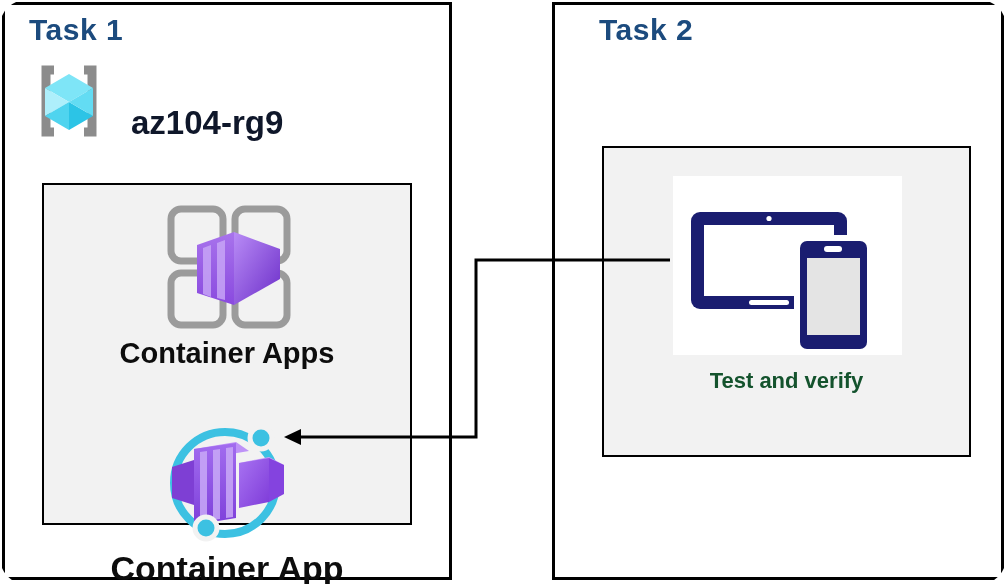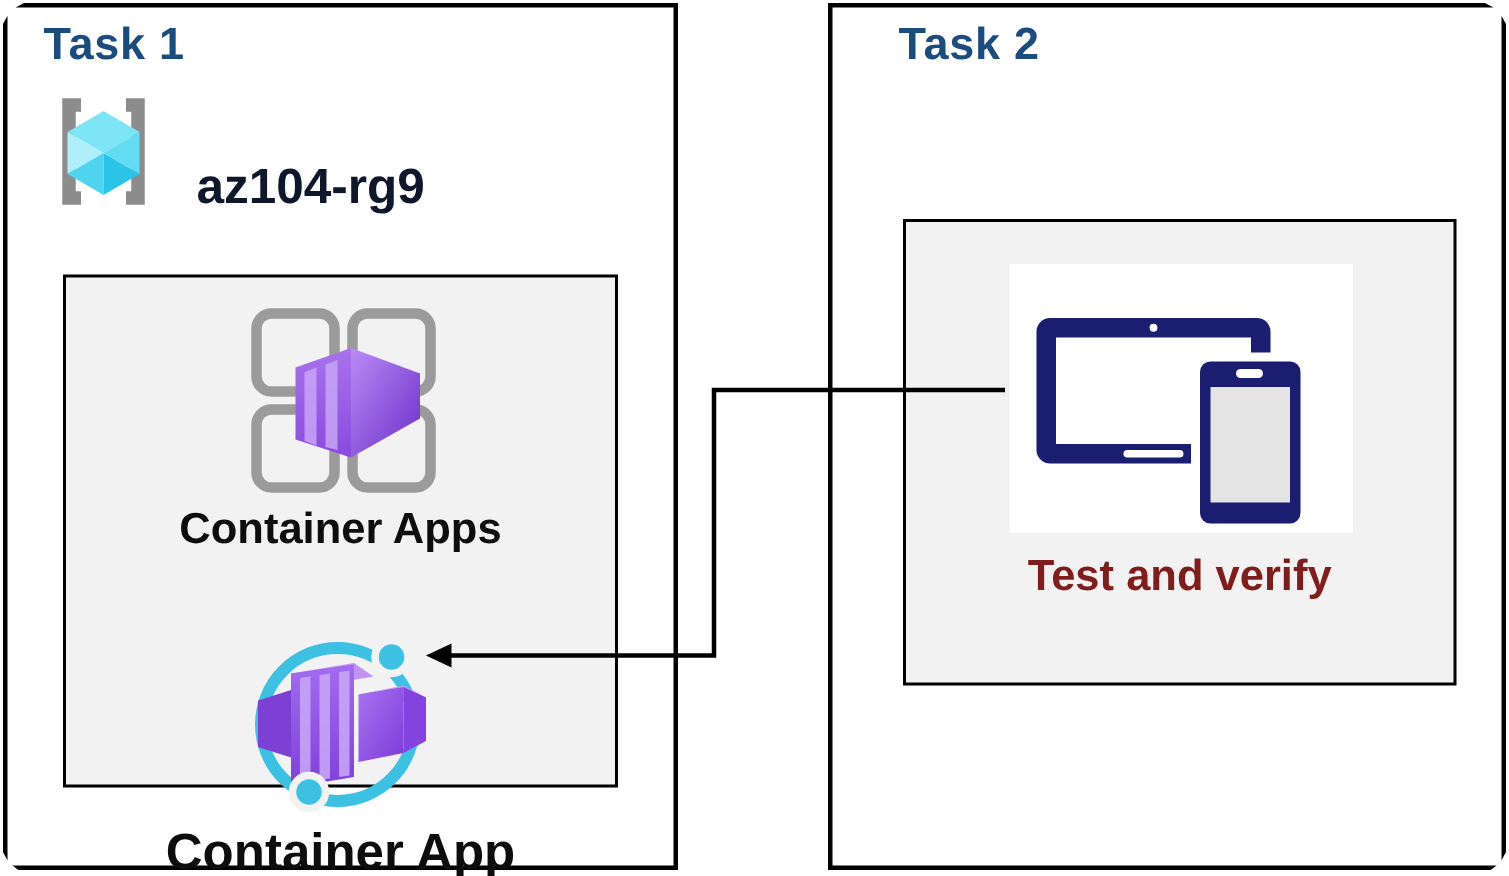--- a/index.html
+++ b/index.html
@@ -23,21 +23,21 @@
 
   .env-icon{position:absolute;left:119px;top:16px;}
   .env-label{position:absolute;left:0;top:150px;width:100%;text-align:center;
              font-size:29px;font-weight:bold;color:#0d0d0d;line-height:36px;}
   .app-icon{position:absolute;left:119px;top:236px;}
   .app-label{position:absolute;left:0;top:364px;width:100%;text-align:center;
              font-size:34px;font-weight:bold;color:#0d0d0d;}
 
   .white-card{position:absolute;left:69px;top:28px;width:229px;height:179px;background:#ffffff;}
   .test-label{position:absolute;left:0;top:220px;width:100%;text-align:center;
-              font-size:29px;font-weight:bold;color:#7f1d1d;}
+              font-size:22px;font-weight:bold;color:#14532d;}
 
   .connector{position:absolute;left:0;top:0;pointer-events:none;}
 </style>
 </head>
 <body>
 
 <div class="stage">
 
   <div class="task-box task1">
     <div class="task-title t1-title">Task 1</div>

